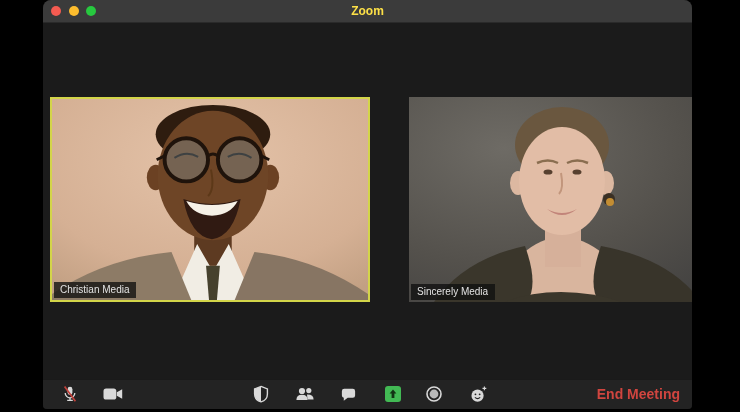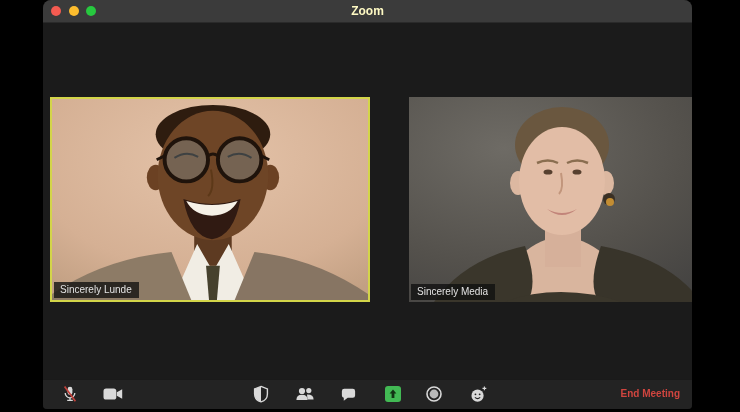--- a/index.html
+++ b/index.html
@@ -16,21 +16,21 @@
   .titlebar{
     position:absolute;left:0;top:0;width:100%;height:22px;
     background:#3b3b3b;border-bottom:1px solid #2a2a2a;
   }
   .traffic{position:absolute;top:6px;width:10px;height:10px;border-radius:50%;}
   .traffic.close{left:8px;background:#f55b51;}
   .traffic.min{left:26px;background:#fdbd2e;}
   .traffic.max{left:43px;background:#27c93f;}
   .window-title{
     position:absolute;left:0;right:0;top:0;height:36px;line-height:22px;
-    text-align:center;font-size:12px;font-weight:600;color:#fef9c3;
+    text-align:center;font-size:12px;font-weight:600;color:#fde047;
   }
   .video-tile{position:absolute;top:97px;height:205px;overflow:hidden;background:#2a2a2a;}
   .video-tile.active{box-sizing:border-box;border:2px solid #d3d549;}
   .tile-left{left:7px;width:320px;}
   .tile-right{left:329px;width:317px;margin-left:37px;}
   .video-tile svg{display:block;width:100%;height:100%;}
   .name-label{
     position:absolute;left:2px;bottom:2px;
     background:rgba(16,16,16,0.78);color:#e2e2e2;
     font-size:10px;line-height:13px;padding:1px 7px 2px 6px;white-space:nowrap;
@@ -51,21 +51,21 @@
   .btn-chat{left:291px;}
   .btn-share{left:336px;}
   .btn-record{left:377px;}
   .btn-reactions{left:421px;}
   .share-chip{
     width:16px;height:16px;background:#42b954;border-radius:3px;
     display:flex;align-items:center;justify-content:center;
   }
   .end-meeting{
     position:absolute;top:379px;right:12px;height:30px;line-height:30px;
-    font-size:10px;font-weight:600;color:#d0453f;cursor:pointer;
+    font-size:14px;font-weight:600;color:#d0453f;cursor:pointer;
   }
 </style>
 </head>
 <body>
 
 <div class="screen">
   <div class="zoom-window">
 
     <div class="titlebar">
       <span class="traffic close"></span>
@@ -97,21 +97,21 @@
         <path d="M178 59 Q190 52 202 60" stroke="#241710" stroke-width="2" fill="none"></path>
         <path d="M161 72 Q165 92 158 99" stroke="#50310f" stroke-width="2" fill="none" opacity="0.6"></path>
         <path d="M133 102 Q162 112 191 102 Q184 140 162 143 Q140 140 133 102 Z" fill="#301a12"></path>
         <path d="M136 104 Q162 112 188 104 Q181 118 162 119 Q143 118 136 104 Z" fill="#f6f1e7"></path>
         <circle cx="136" cy="62" r="22" fill="rgba(140,190,215,0.25)" stroke="#1f130b" stroke-width="4"></circle>
         <circle cx="190" cy="62" r="22" fill="rgba(140,190,215,0.25)" stroke="#1f130b" stroke-width="4"></circle>
         <path d="M158 58 Q163 54 168 58" stroke="#1f130b" stroke-width="3" fill="none"></path>
         <path d="M114 58 L106 62" stroke="#1f130b" stroke-width="3"></path>
         <path d="M212 58 L220 62" stroke="#1f130b" stroke-width="3"></path>
       </svg>
-      <div class="name-label">Sincerely Lunde</div>
+      <div class="name-label">Christian Media</div>
     </div>
 
     <div class="video-tile tile-right">
       <svg viewBox="0 0 317 205" preserveAspectRatio="none">
         <defs>
           <radialGradient id="bgR" cx="30%" cy="25%" r="95%">
             <stop offset="0%" stop-color="#6e6b65"></stop>
             <stop offset="60%" stop-color="#54514c"></stop>
             <stop offset="100%" stop-color="#424140"></stop>
           </radialGradient>

